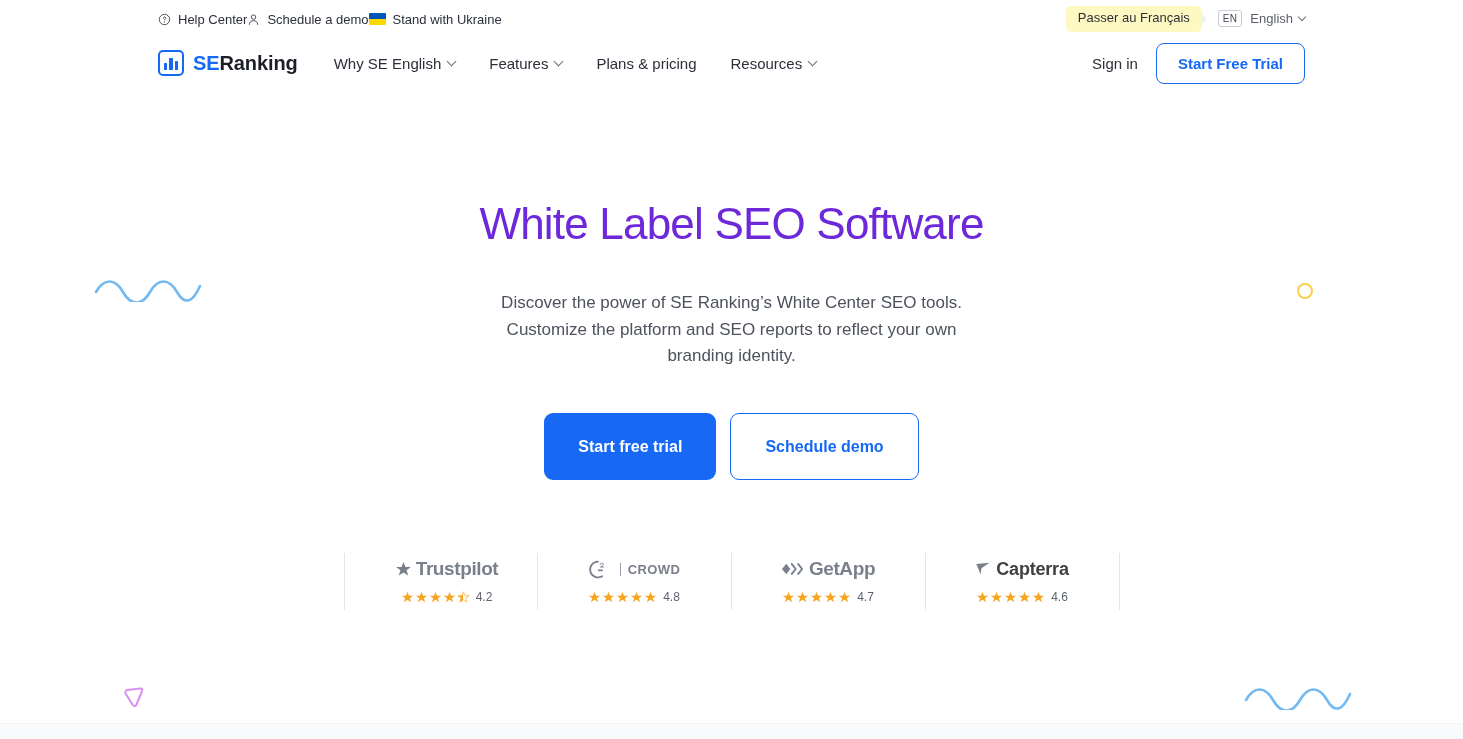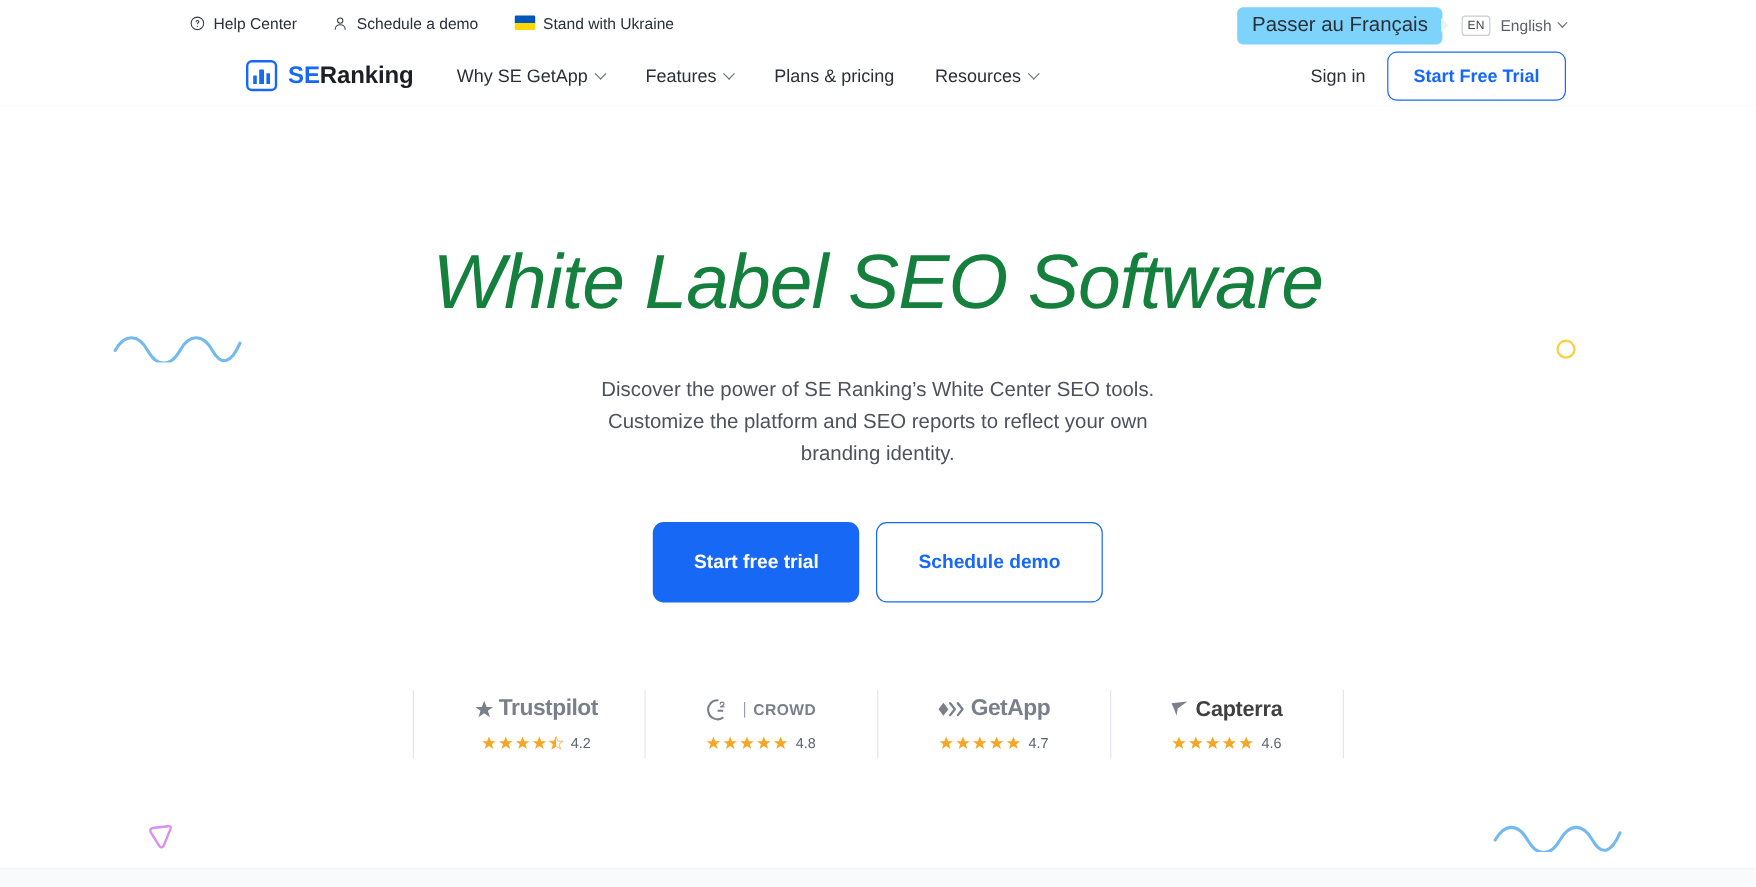--- a/index.html
+++ b/index.html
@@ -13,21 +13,21 @@
   }
 
   
   .topbar {
     position: relative;
     height: 38px;
     display: flex;
     align-items: center;
     padding: 0 158px;
   }
-  .topbar-left { display: flex; align-items: center; gap: 30px; }
+  .topbar-left { display: flex; align-items: center; }
   .topbar-link {
     display: flex;
     align-items: center;
     gap: 7px;
     font-size: 13px;
     color: #2b2f38;
     text-decoration: none;
     line-height: 1;
     cursor: pointer;
   }
@@ -42,23 +42,23 @@
   
   .lang-cluster {
     position: absolute;
     right: 158px;
     top: 6px;
     display: flex;
     align-items: center;
   }
   .lang-tip {
     position: relative;
-    background: #7dd3fc;
+    background: #fef9c3;
     color: #2b2f38;
-    font-size: 17px;
+    font-size: 13px;
     padding: 5px 12px 6px 12px;
     border-radius: 5px;
     white-space: nowrap;
     cursor: pointer;
     line-height: 1.15;
   }
   .lang-tip::after {
     content: "";
     position: absolute;
     right: -5px;
@@ -100,21 +100,21 @@
   
   .nav {
     position: relative;
     height: 50px;
     display: flex;
     align-items: center;
     padding: 0 158px;
     background: #fff;
     box-shadow: 0 1px 0 rgba(10,20,40,.055);
   }
-  .brand { display: flex; align-items: center; gap: 9px; cursor: pointer; text-decoration: none; margin-left: 47px; }
+  .brand { display: flex; align-items: center; gap: 9px; cursor: pointer; text-decoration: none; }
   .brand-mark {
     width: 26px; height: 26px;
     border: 2px solid #1769f5;
     border-radius: 5px;
     position: relative;
     flex: none;
   }
   .brand-mark i {
     position: absolute;
     bottom: 4px;
@@ -177,26 +177,25 @@
     overflow: hidden;
   }
   .hero-inner {
     position: relative;
     width: 100%;
     padding-top: 112px;
     text-align: center;
     z-index: 2;
   }
   .hero h1 {
-    font-size: 64px;
+    font-size: 44px;
     font-weight: 400;
-    color: #15803d;
+    color: #6d28d9;
     letter-spacing: -.8px;
     line-height: 1.1;
-    font-style: italic;
   }
   .hero p {
     margin: 42px auto 0;
     max-width: 500px;
     font-size: 17px;
     line-height: 1.55;
     color: #4d525d;
     font-weight: 400;
   }
   .cta-row {
@@ -342,21 +341,21 @@
         <i></i>
         <i></i>
       </span>
     <span class="brand-text">
       <span class="se">SE</span><span class="rk">Ranking</span>
     </span>
   </a>
 
   <div class="nav-links">
     <a class="nav-item">
-      <span>Why SE GetApp</span>
+      <span>Why SE English</span>
       <span class="caret"></span>
     </a>
     <a class="nav-item">
       <span>Features</span>
       <span class="caret"></span>
     </a>
     <a class="nav-item">
       <span>Plans &amp; pricing</span>
     </a>
     <a class="nav-item">

